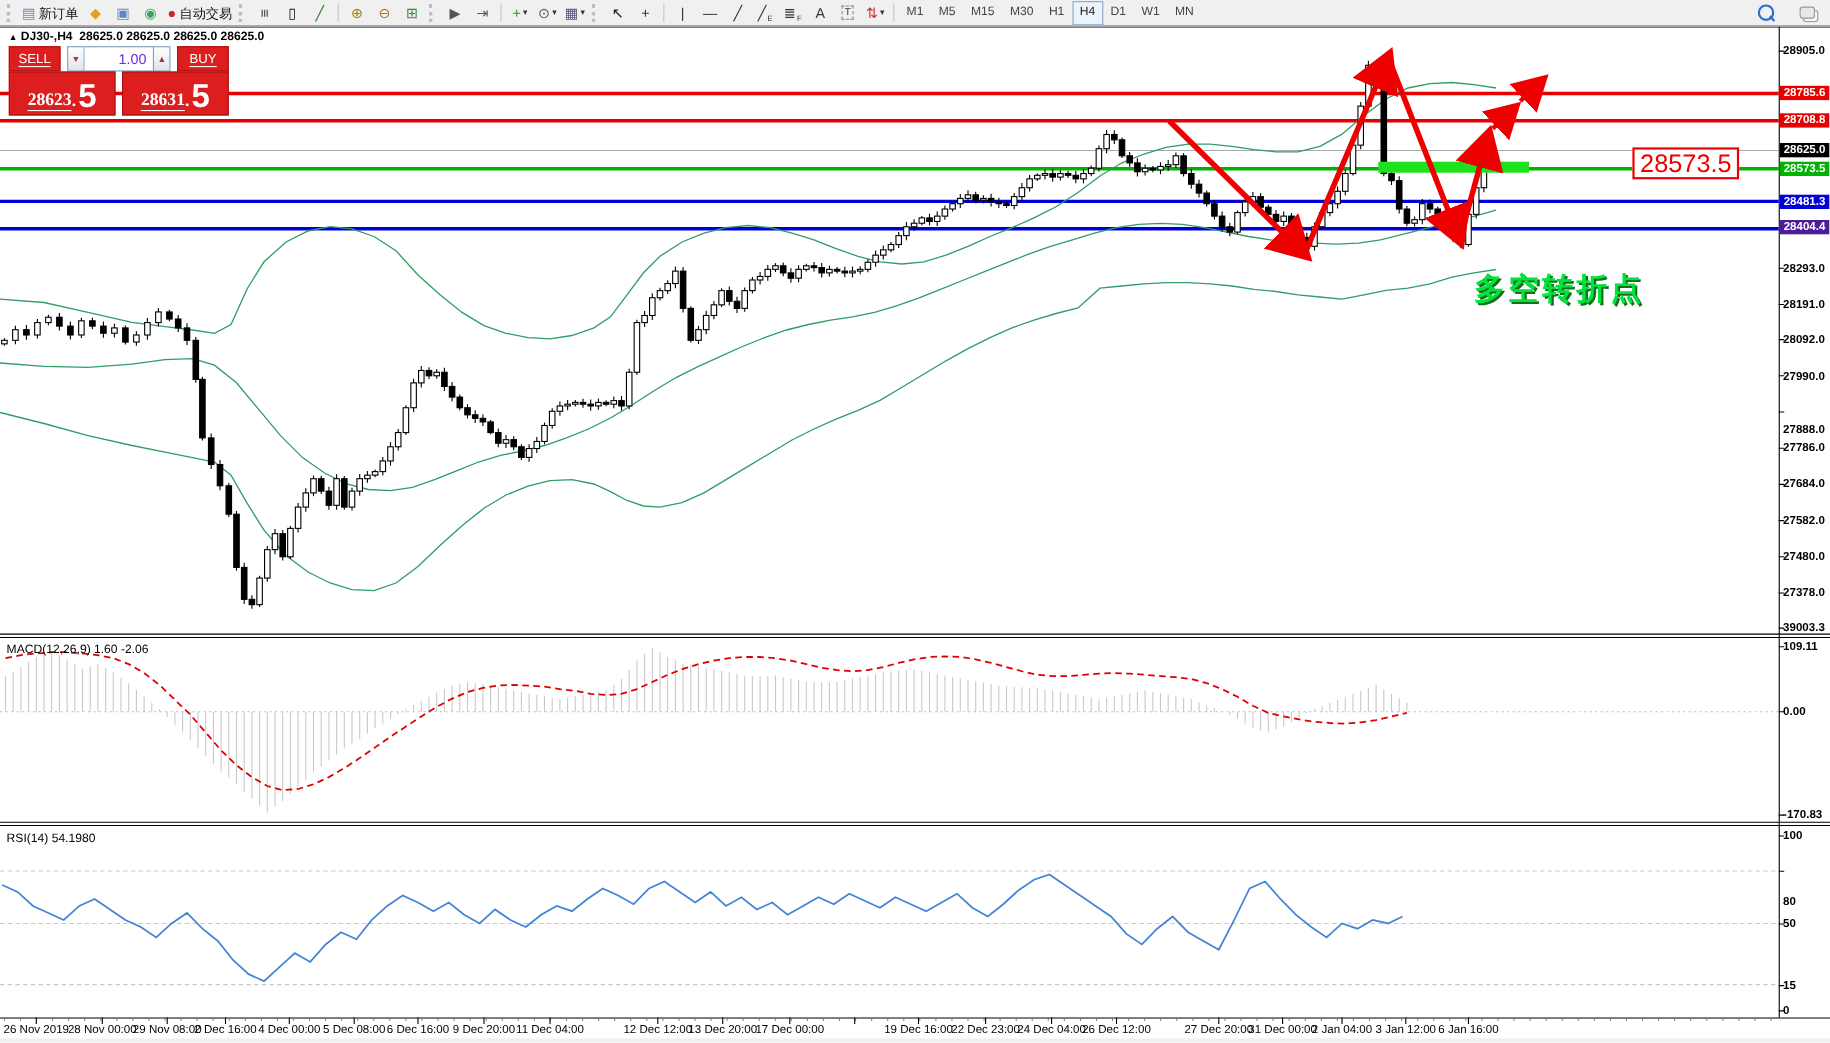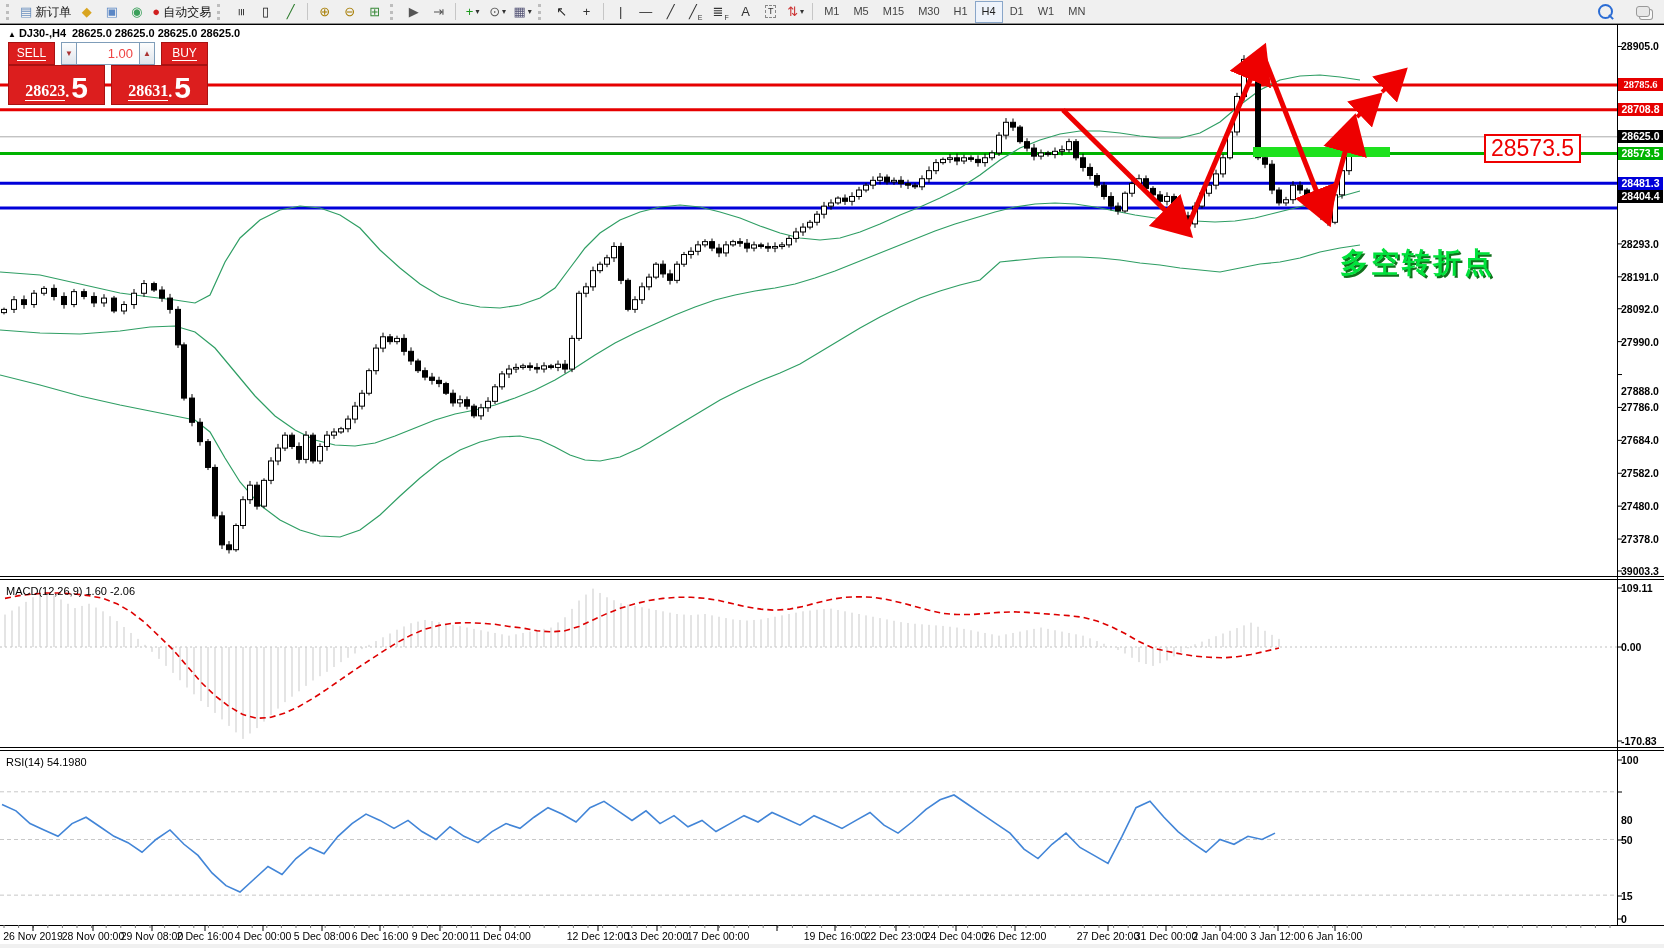--- a/index.html
+++ b/index.html
@@ -37,21 +37,21 @@
   .trade{position:absolute;left:8px;top:42px;width:200px;height:63px;z-index:7;
          display:flex;flex-direction:column;font-family:"Liberation Sans",sans-serif;}
   .trade-row1{display:flex;height:23px;}
   .btn-red{background:#dc1e1e;border:1px solid #a81212;color:#fff;font-size:12px;
            display:flex;align-items:center;justify-content:center;box-sizing:border-box;}
   .btn-sell{width:50px;}.btn-buy{width:50px;margin-left:0;}
   .btn-red .u{border-bottom:1px solid #fff;padding-bottom:0px;}
   .spin{width:17px;background:linear-gradient(#fdfdfd,#dfe5ec);border:1px solid #7f9db9;color:#a33;
         font-size:8px;display:flex;align-items:center;justify-content:center;box-sizing:border-box;}
   .qty{width:66px;background:#fff;border:1px solid #7f9db9;border-left:none;border-right:none;
-       font-size:13px;color:#ef4444;display:flex;align-items:center;justify-content:flex-end;
+       font-size:13px;color:#6d28d9;display:flex;align-items:center;justify-content:flex-end;
        padding-right:6px;box-sizing:border-box;}
   .trade-row2{display:flex;height:40px;margin-top:0px;}
   .price-pane{background:#dc1e1e;border:1px solid #a81212;color:#fff;flex:1;display:flex;
       align-items:flex-end;justify-content:center;box-sizing:border-box;padding-bottom:3px;}
   .price-pane+.price-pane{margin-left:6px;}
   .pp-sm{font-size:16px;font-weight:bold;border-bottom:1px solid #fff;line-height:18px;font-family:Liberation Serif, serif;}
   .pp-big{font-size:30px;font-weight:bold;line-height:26px;margin-left:2px;}
   
   .ind-label{position:absolute;z-index:6;font-size:11px;color:#000;white-space:nowrap;}
   
@@ -971,26 +971,26 @@
     <div class="ax-tick" style="top: 270.8px;">28191.0</div>
     <div class="ax-tick" style="top: 302.735px;">28092.0</div>
     <div class="ax-tick" style="top: 335.639px;">27990.0</div>
     <div class="ax-tick" style="top: 385px;">27888.0</div>
     <div class="ax-tick" style="top: 401.445px;">27786.0</div>
     <div class="ax-tick" style="top: 434.348px;">27684.0</div>
     <div class="ax-tick" style="top: 467.252px;">27582.0</div>
     <div class="ax-tick" style="top: 500.155px;">27480.0</div>
     <div class="ax-tick" style="top: 533.058px;">27378.0</div>
     <div class="ax-tick" style="top: 564.994px;">39003.3</div>
-    <div class="ax-box" style="top: 78.4935px; background: rgb(230, 0, 0); font-family: Liberation Serif, serif;">28785.6</div>
+    <div class="ax-box" style="top: 78.4935px; background: rgb(230, 0, 0);">28785.6</div>
     <div class="ax-box" style="top: 103.268px; background: rgb(230, 0, 0);">28708.8</div>
     <div class="ax-box" style="top: 130.3px; background: rgb(0, 0, 0);">28625.0</div>
     <div class="ax-box" style="top: 146.913px; background: rgb(0, 179, 0);">28573.5</div>
     <div class="ax-box" style="top: 176.655px; background: rgb(0, 0, 217);">28481.3</div>
-    <div class="ax-box" style="top: 190px; background: #000000;">28404.4</div>
+    <div class="ax-box" style="top: 200px; background: #4c1d95;">28404.4</div>
     <div class="ax-tick" style="top: 582px;">109.11</div>
     <div class="ax-tick" style="top: 641px;">0.00</div>
     <div class="ax-tick" style="top: 735px;">-170.83</div>
     <div class="ax-tick" style="top: 754px;">100</div>
     <div class="ax-tick" style="top: 814px;">80</div>
     <div class="ax-tick" style="top: 834px;">50</div>
     <div class="ax-tick" style="top: 890px;">15</div>
     <div class="ax-tick" style="top: 913px;">0</div>
   </div>
 <div id="time-labels">

